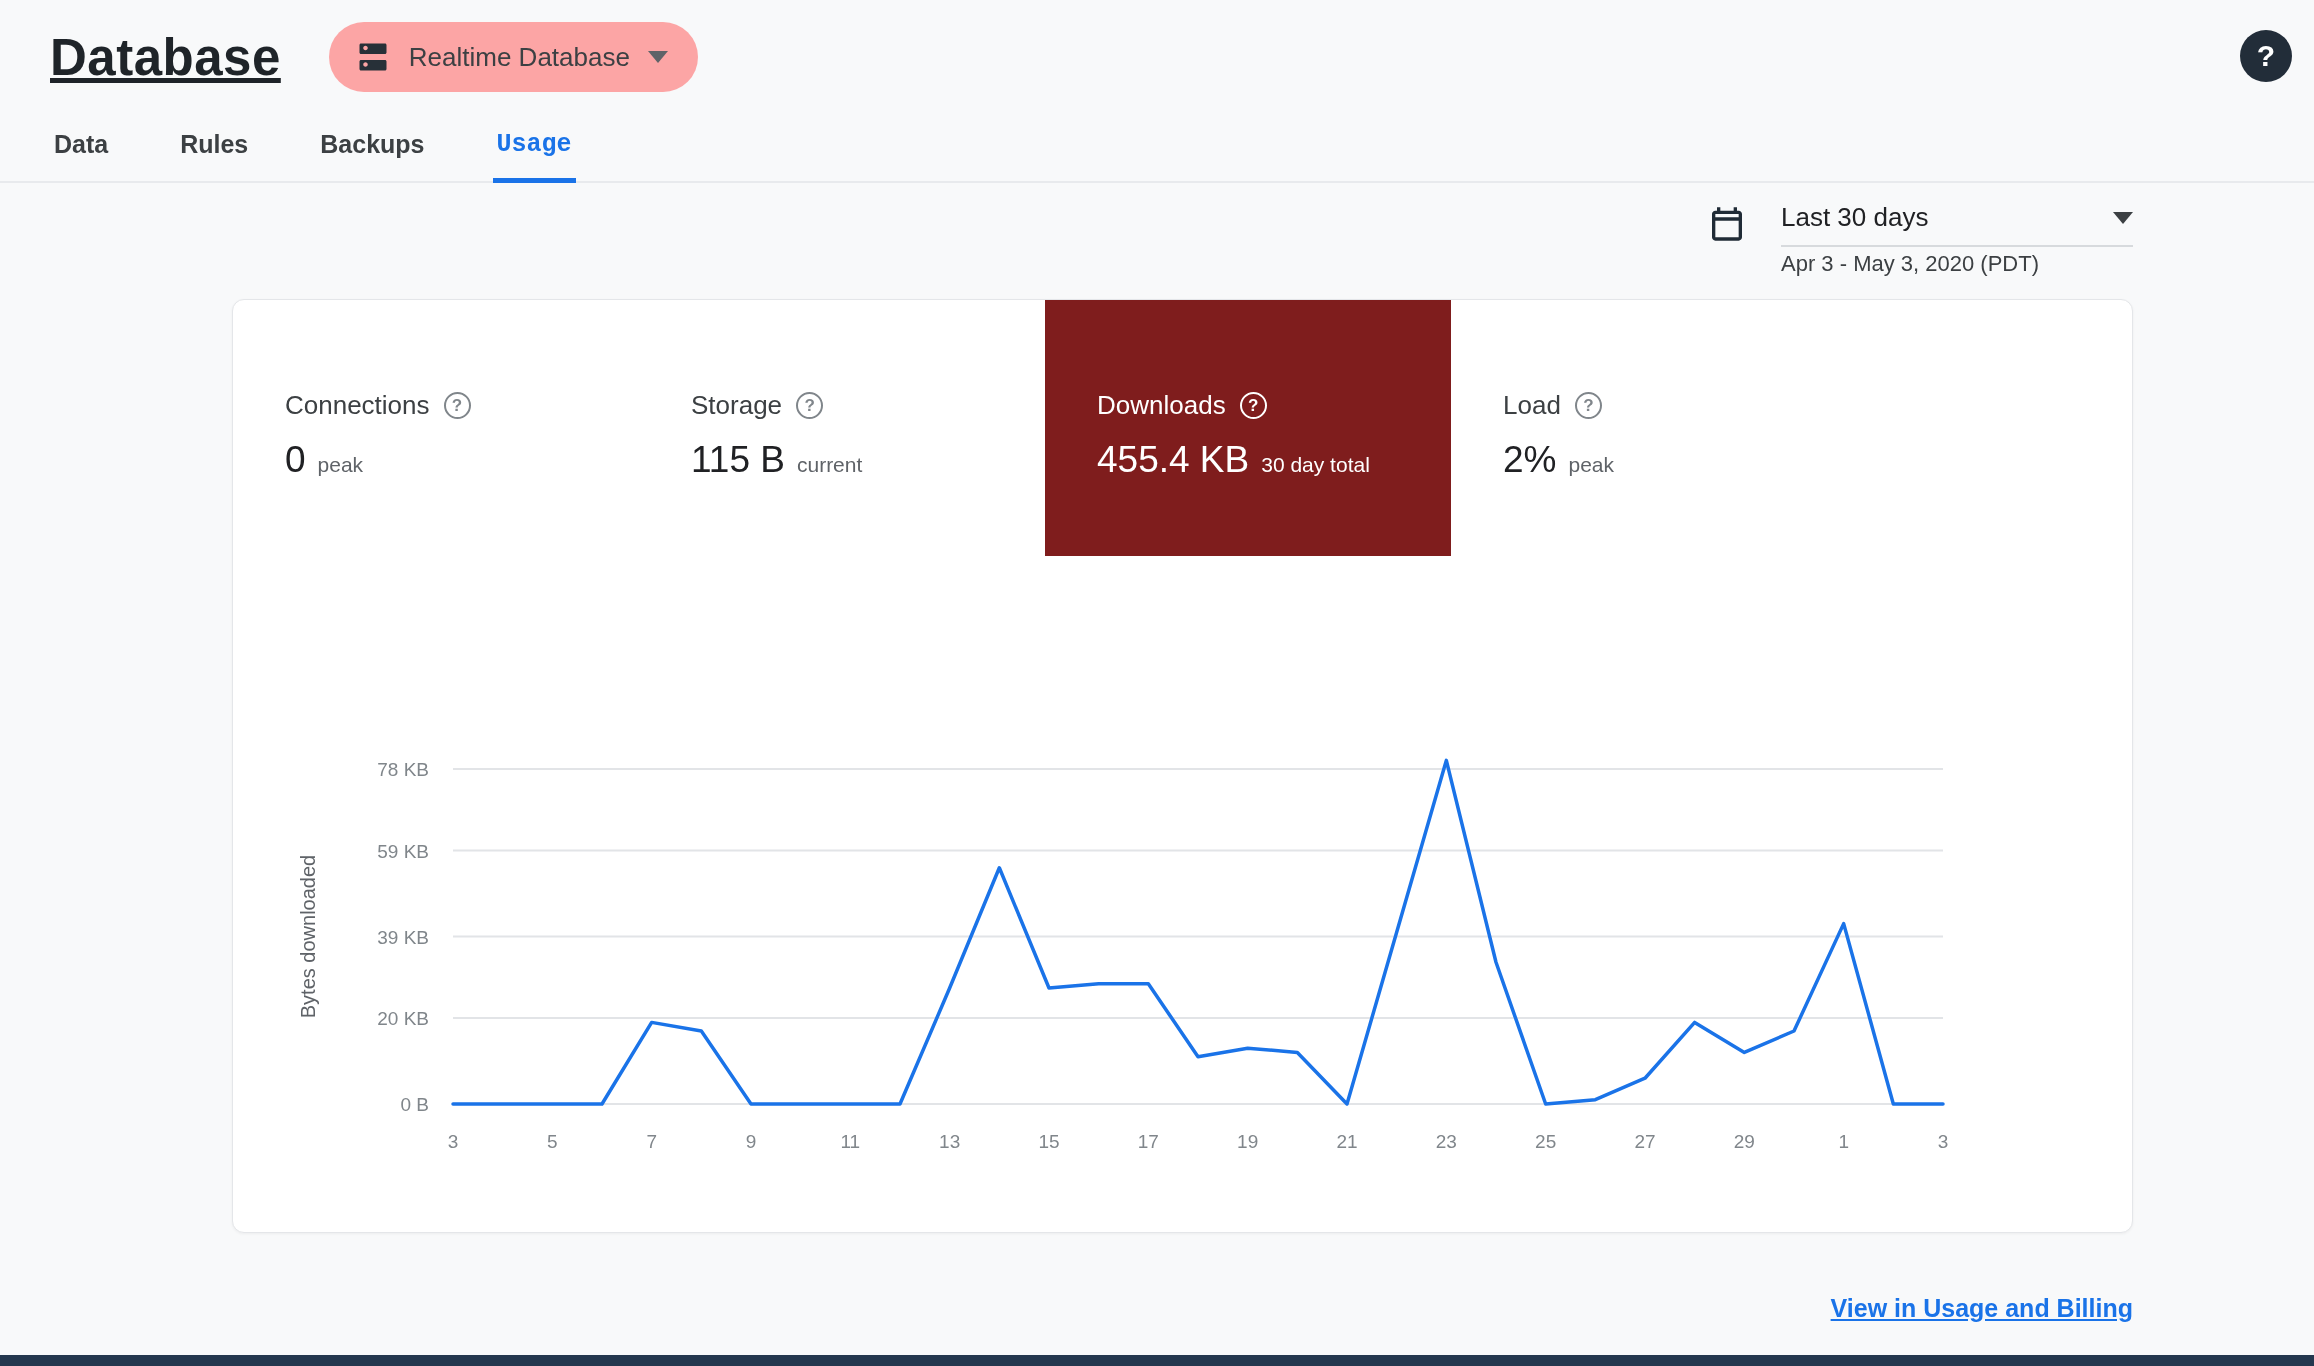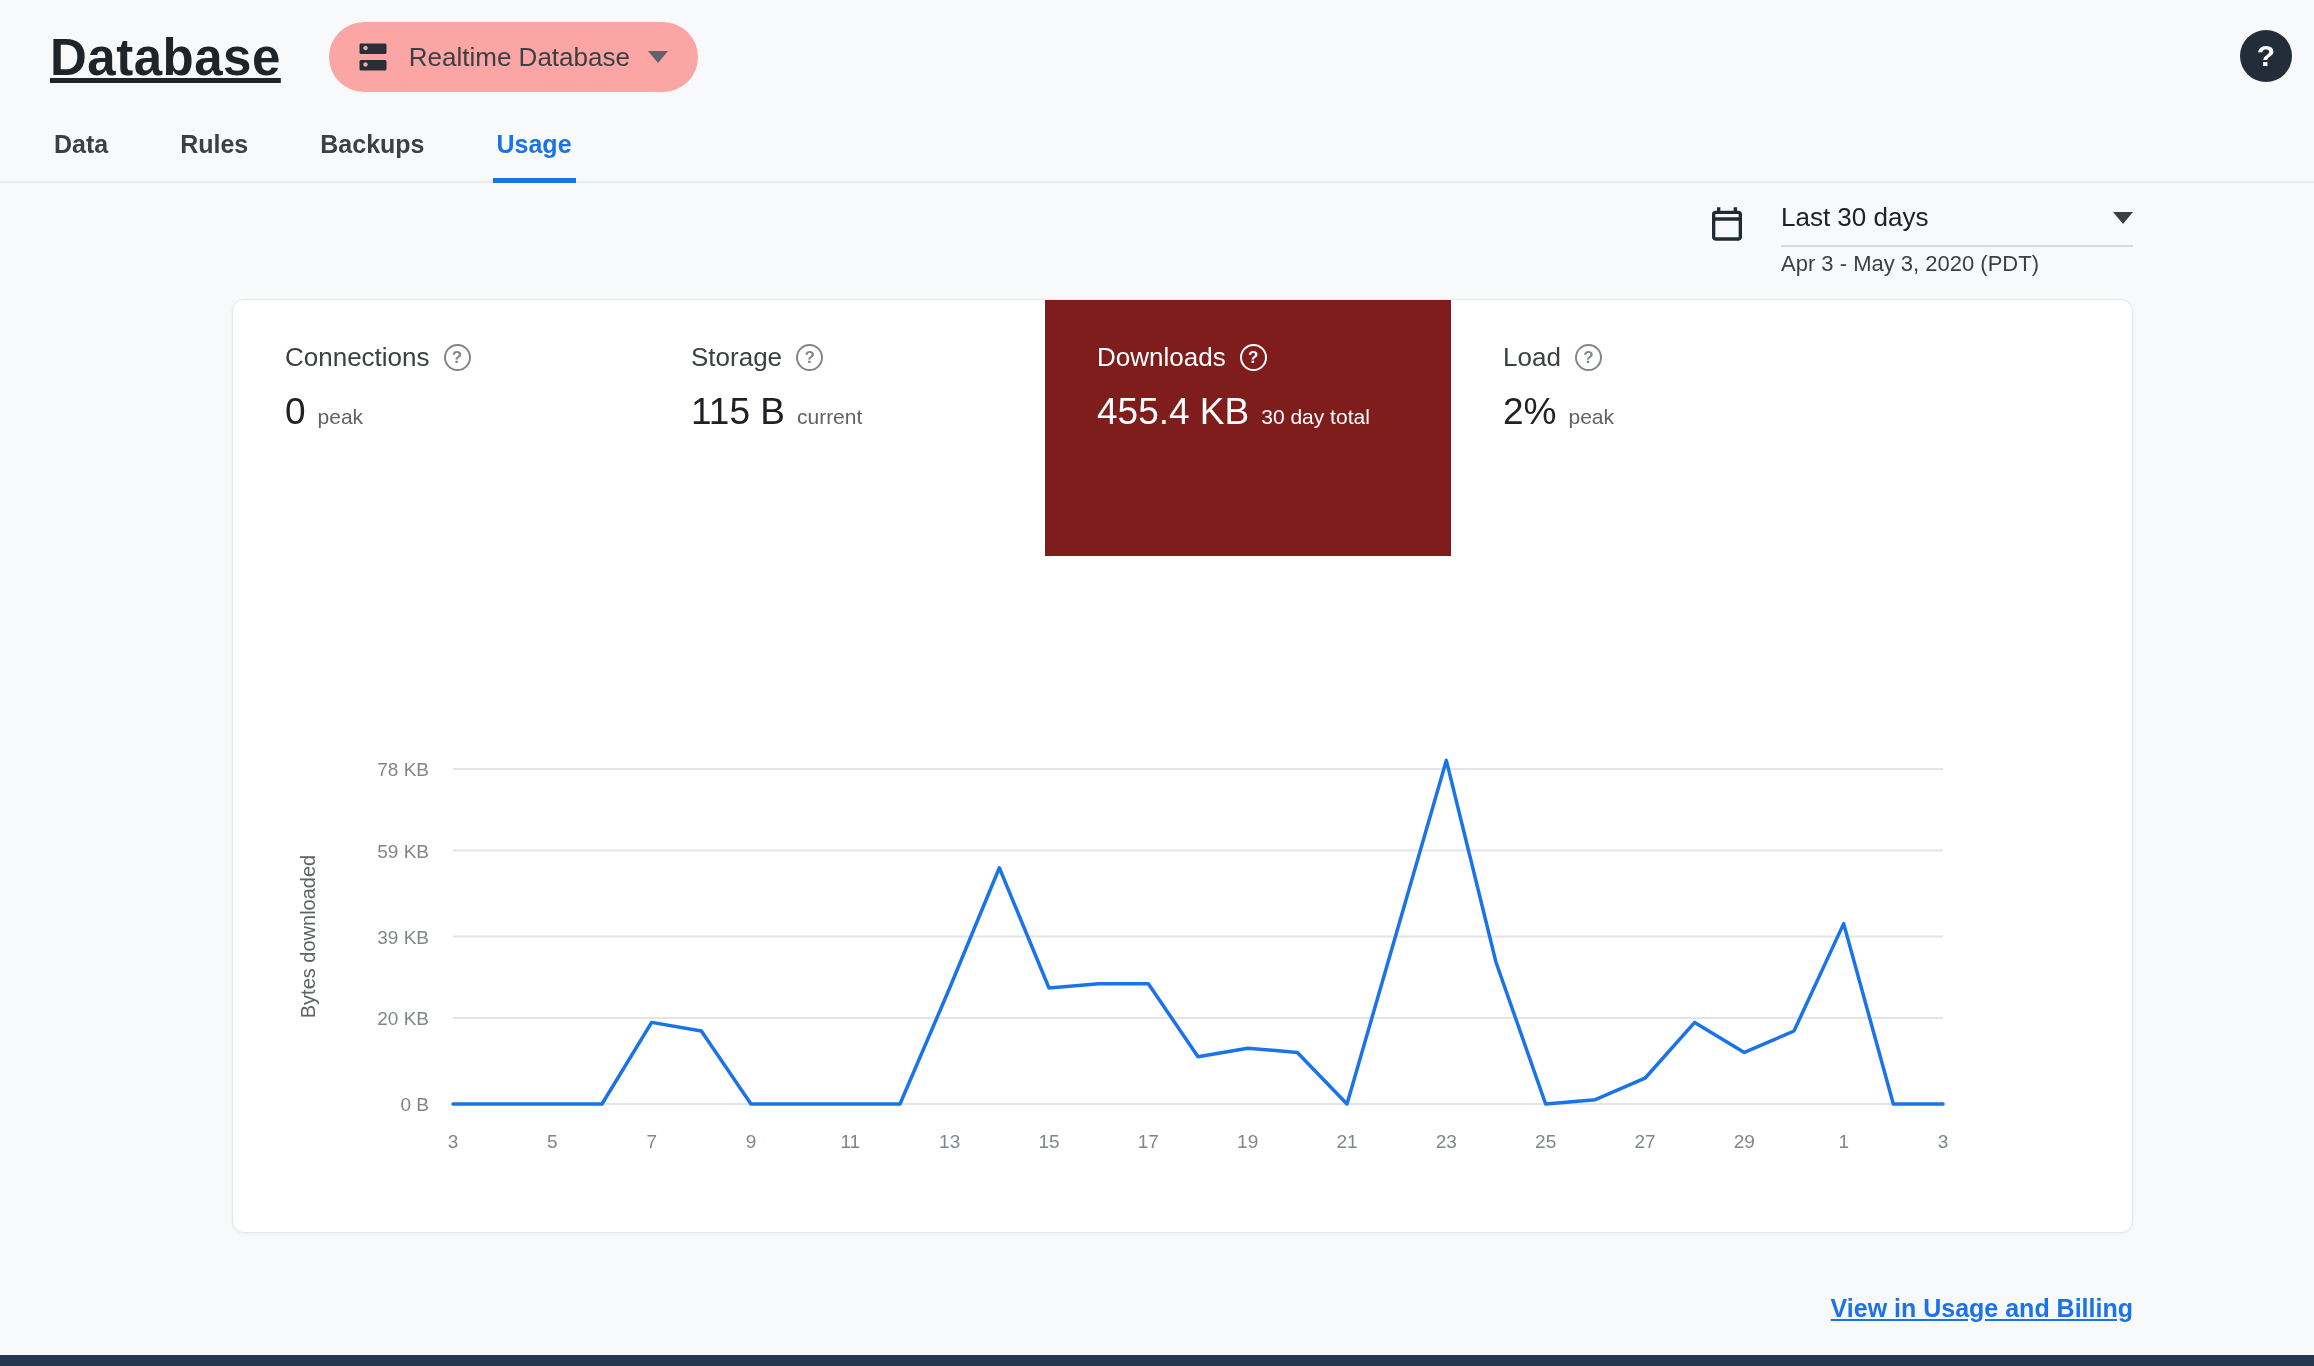--- a/index.html
+++ b/index.html
@@ -77,20 +77,21 @@
     font-weight: 600;
     color: #3c4043;
     padding: 24px 4px 24px;
     cursor: pointer;
     margin-bottom: -2px;
   }
   .tab--active {
     color: #1a73e8;
     border-bottom: 5px solid #1a73e8;
     padding-bottom: 19px;
+    font-family: Liberation Mono, monospace;
   }
 
   
   .daterange {
     position: absolute;
     top: 202px;
     right: 181px;
     display: flex;
     gap: 34px;
   }
@@ -141,20 +142,21 @@
   .tile {
     width: 406px;
     height: 256px;
     padding: 42px 0 0 52px;
     cursor: pointer;
   }
   .tile-titlerow {
     display: flex;
     align-items: center;
     gap: 14px;
+    margin-top: 48px;
   }
   .tile-label { font-size: 26px; color: #3c4043; }
   .help-circle {
     width: 27px; height: 27px;
     border: 2.5px solid #80868b;
     border-radius: 50%;
     display: flex;
     align-items: center;
     justify-content: center;
     font-size: 17px;

